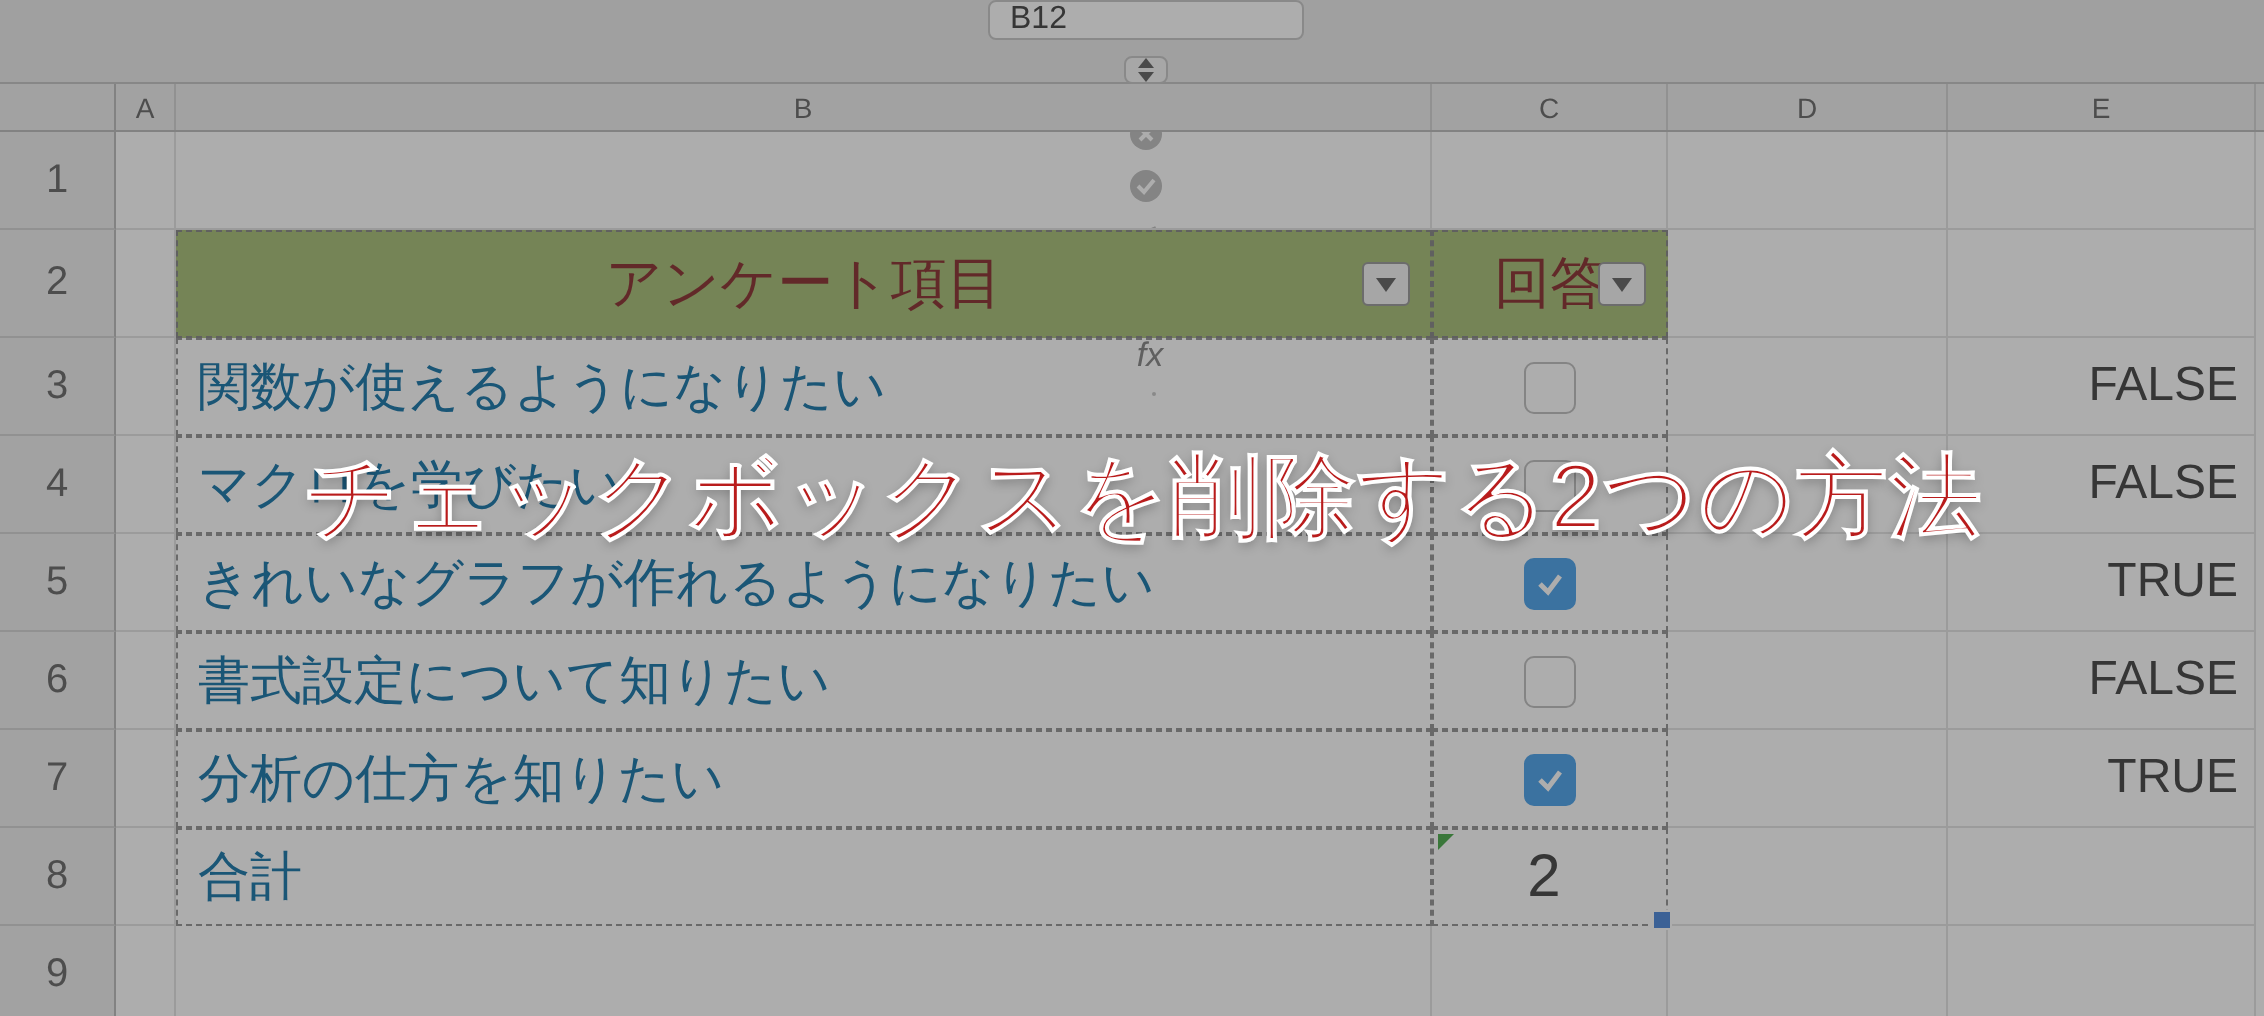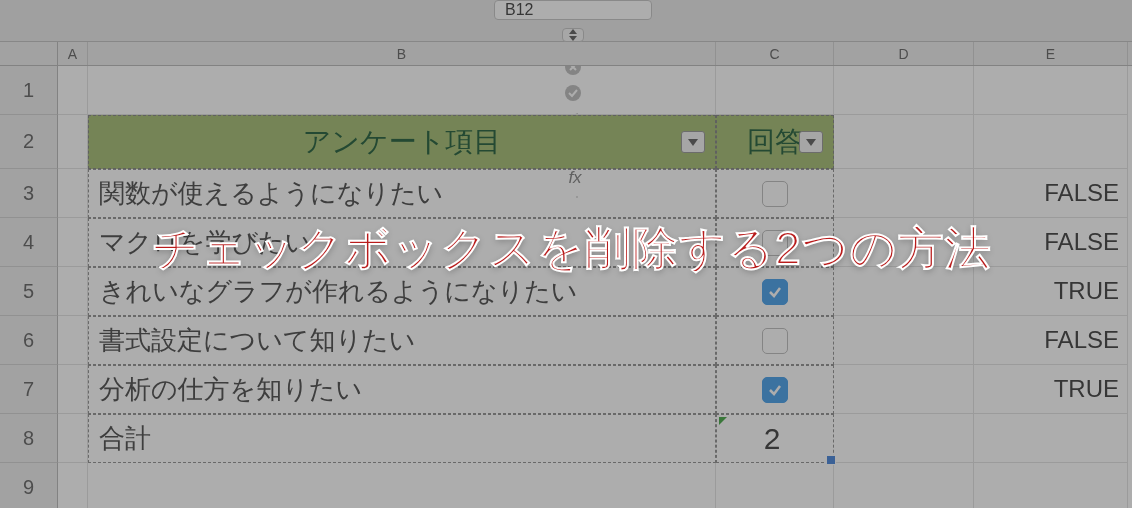--- a/index.html
+++ b/index.html
@@ -105,37 +105,37 @@
   .cell.b{width:628px;}
   .cell.c{width:118px;justify-content:center;}
   .cell.d{width:140px;justify-content:flex-end;}
   .cell.e{width:154px;justify-content:flex-end; font-size:24px;}
   
   .tbl-b, .tbl-c {
     border:1px dashed #8a8a8a;
   }
   .hdr-b, .hdr-c {
     background:#9fb96a;
-    color:#14532d;
+    color:#7f1d1d;
     font-size:28px;
     justify-content:center;
     position:relative;
     border:1px dashed #7a7a7a;
   }
   .filter-btn {
     position:absolute;
     right:10px; top:50%; transform:translateY(-50%);
     width:24px;height:22px;
     background:#f3f3f3;
     border:1px solid #8f8f8f;
     border-radius:3px;
     display:flex;align-items:center;justify-content:center;
   }
   .filter-btn .tri{width:0;height:0;border-left:5px solid transparent;border-right:5px solid transparent;border-top:7px solid #555;}
-  .tbl-b { padding-left:10px; font-size:26px; color:#404040;}
+  .tbl-b { padding-left:10px; font-size:26px; color:#0369a1;}
   .sum-c { justify-content:flex-end; font-size:30px; padding-right:14px; position:relative;}
   .green-tick {
     position:absolute; left:2px; top:2px;
     width:0;height:0;
     border-top:8px solid #39a339;
     border-right:8px solid transparent;
   }
   .sel-handle {
     position:absolute; right:-3px; bottom:-3px;
     width:10px;height:10px;

